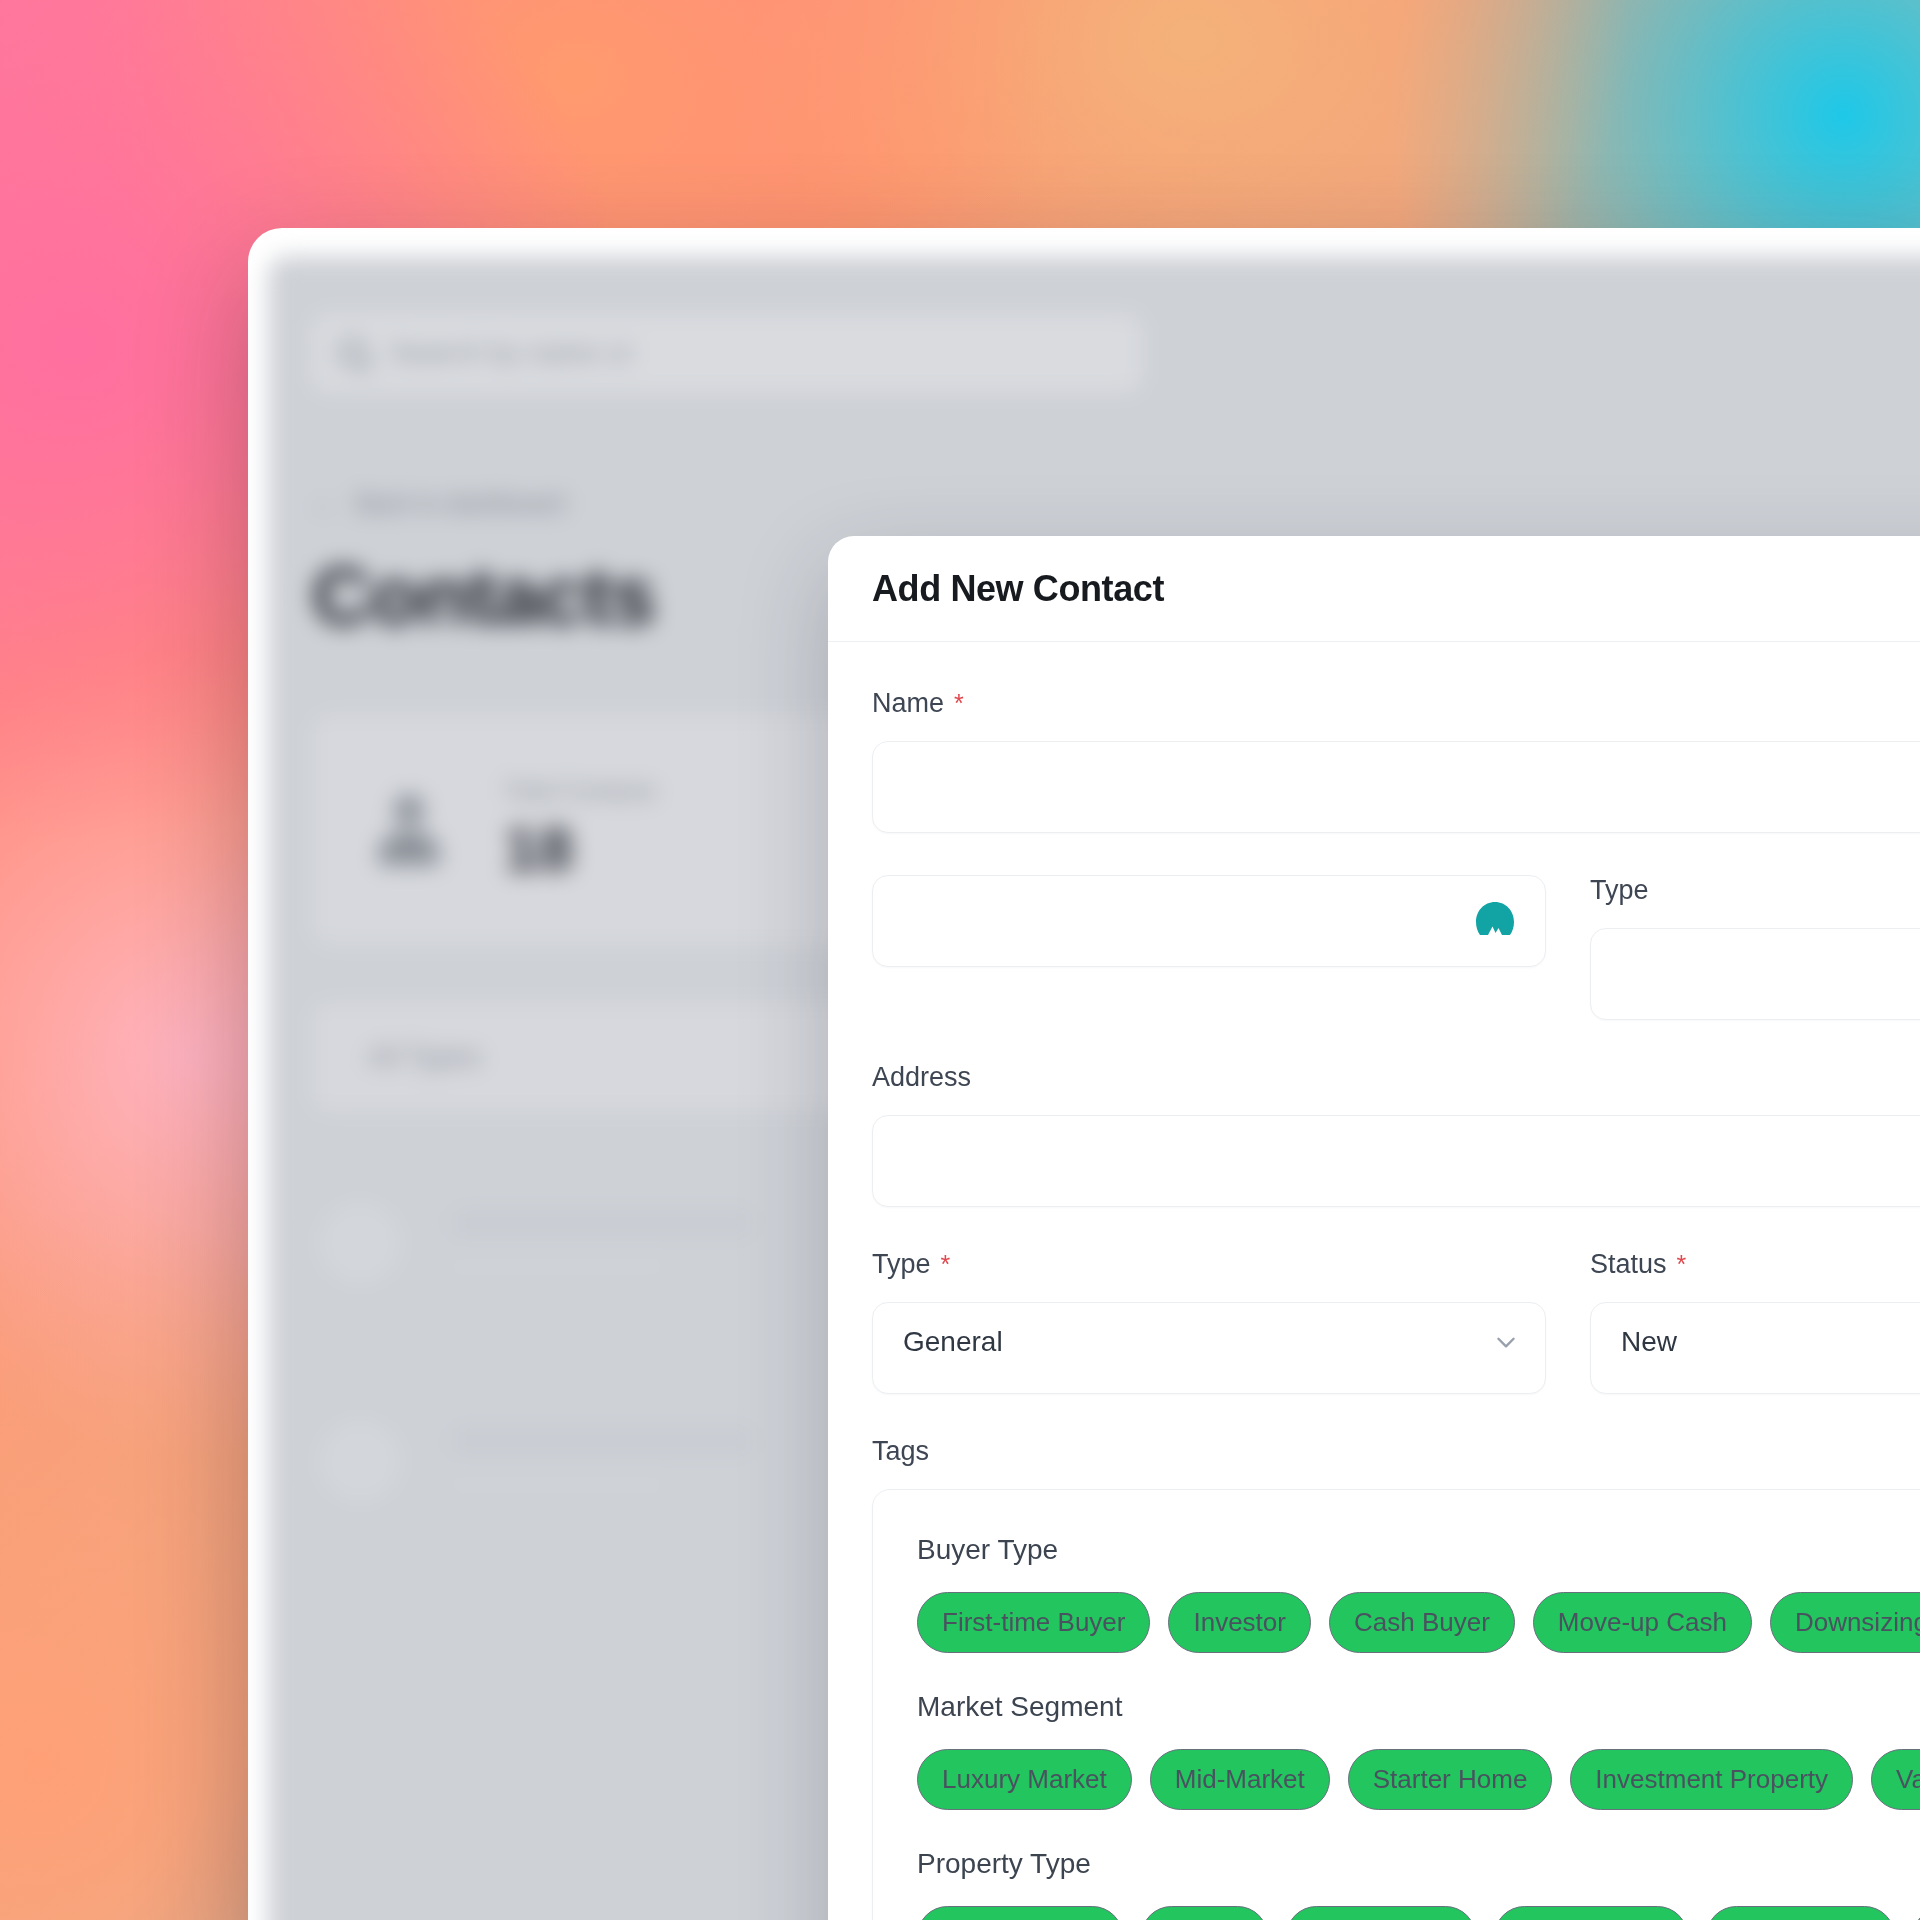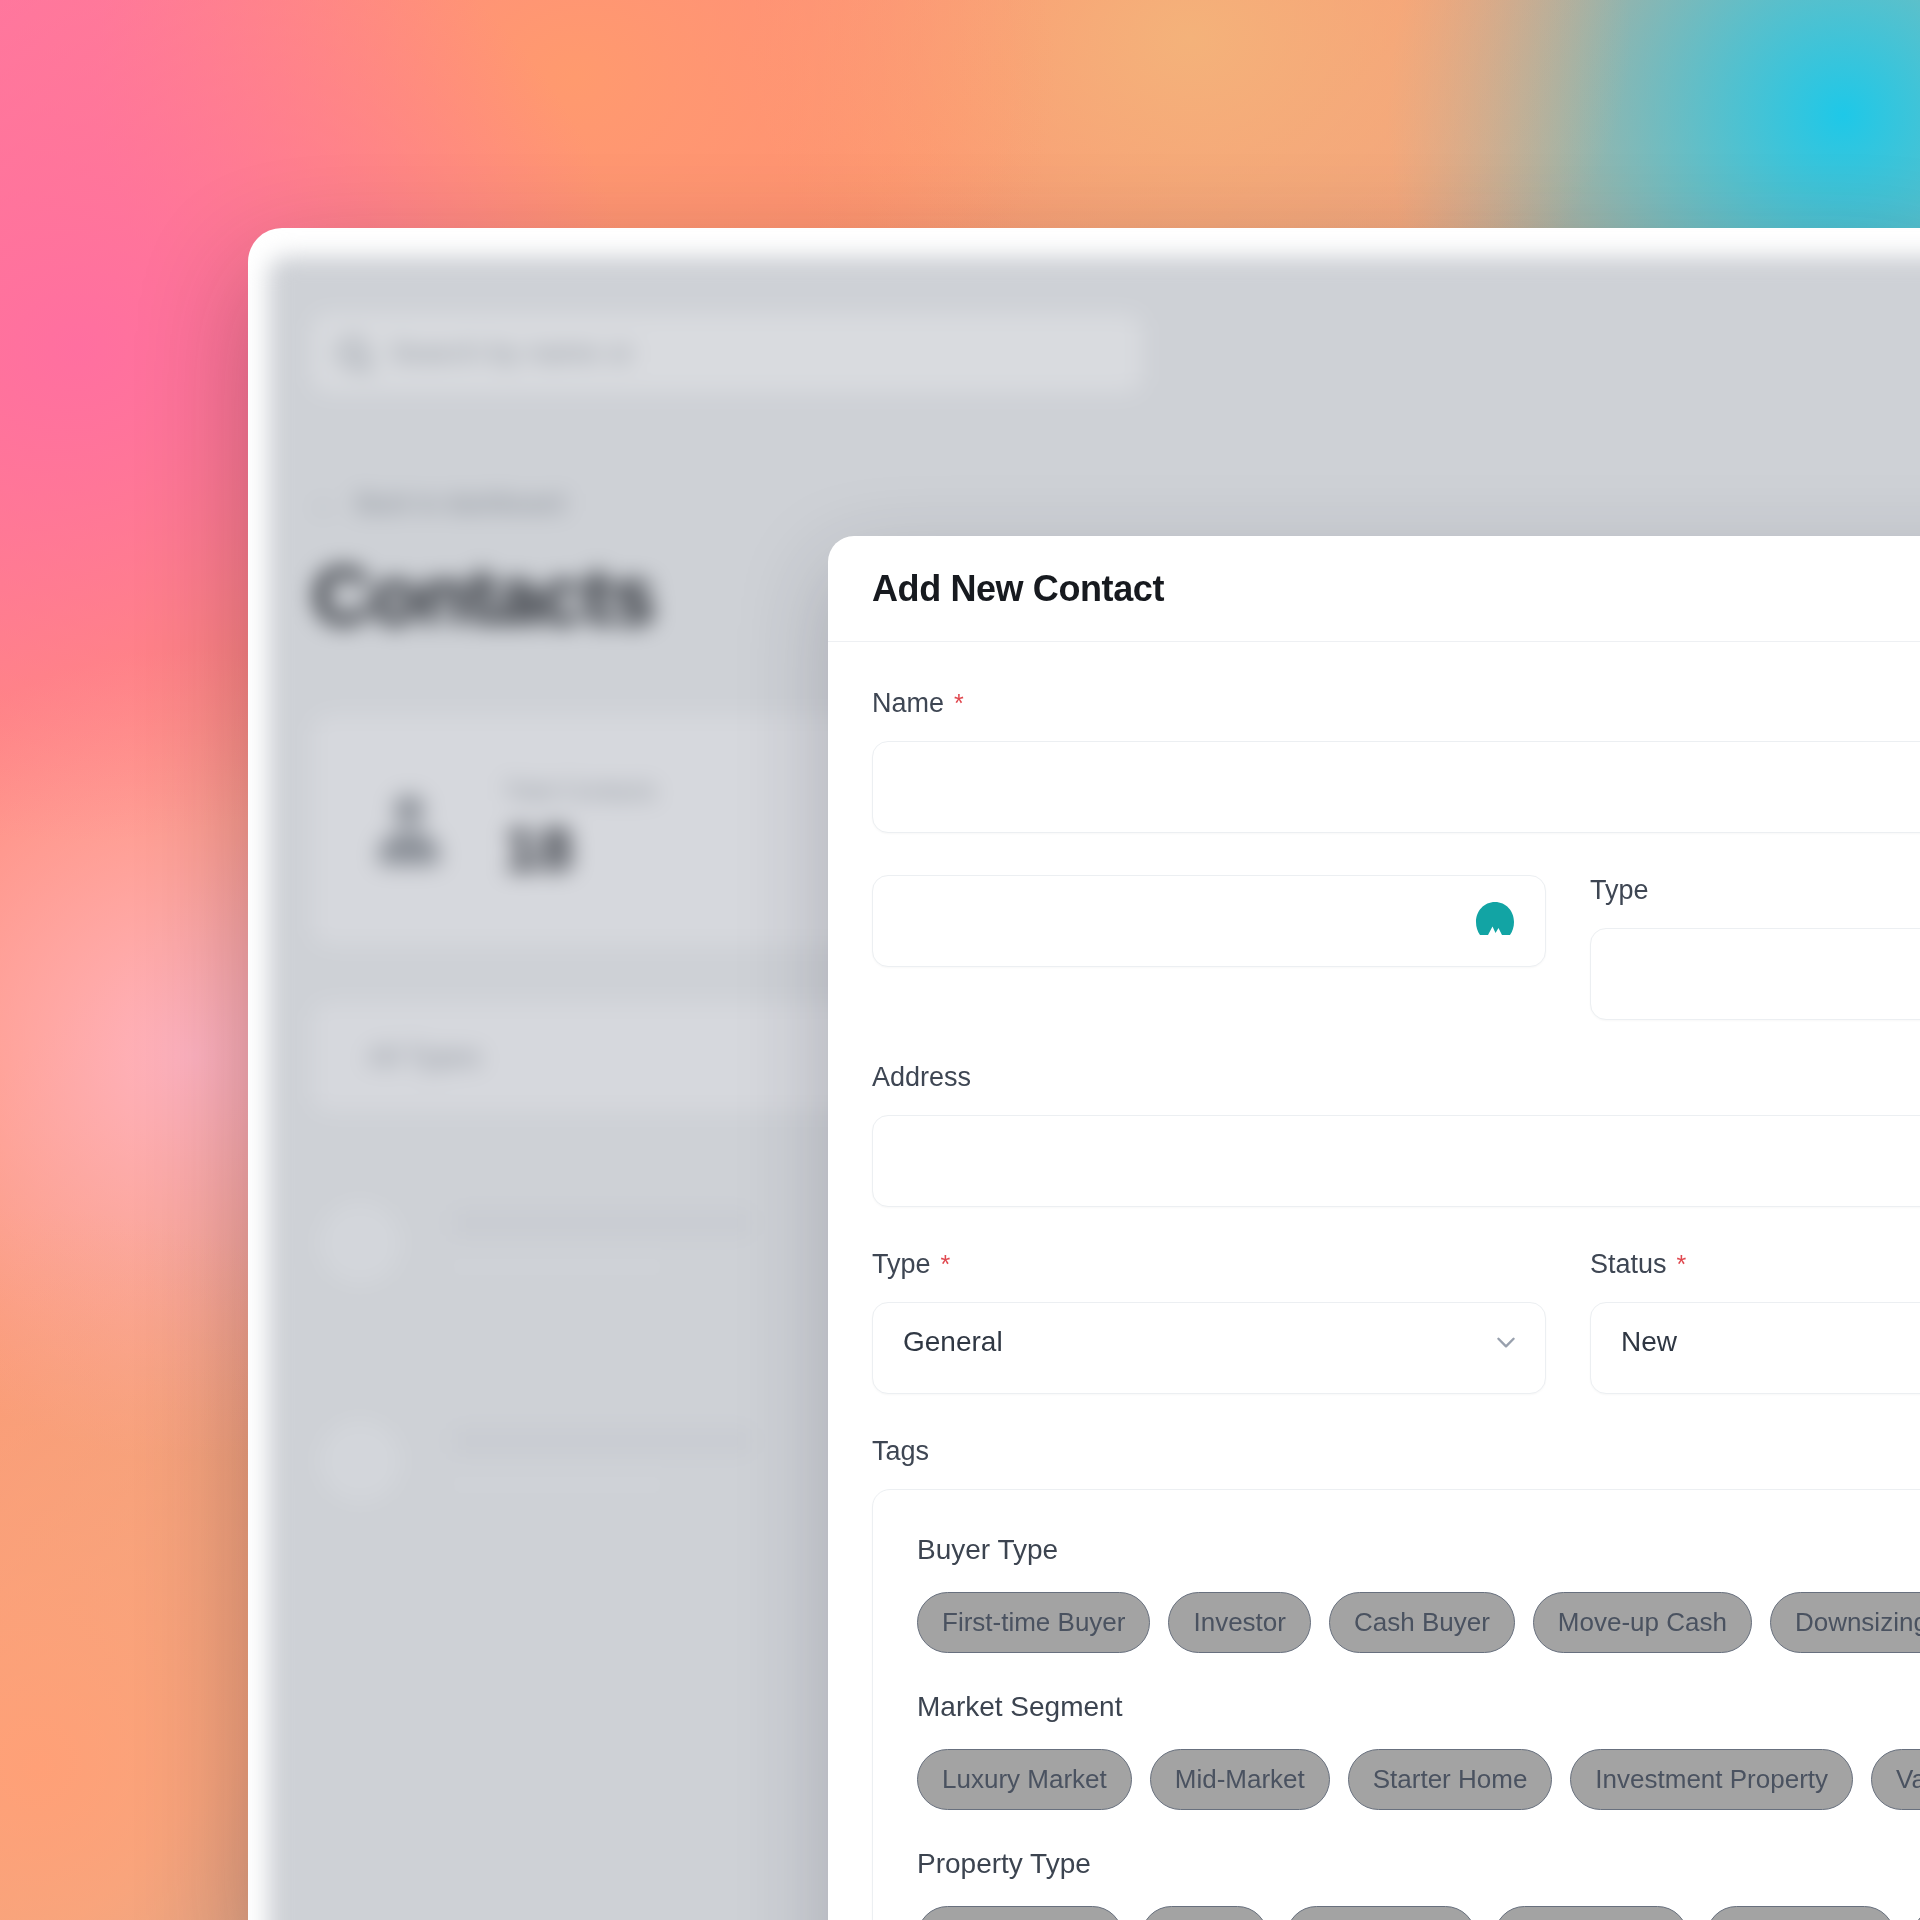--- a/index.html
+++ b/index.html
@@ -248,21 +248,21 @@
     display: flex;
     gap: 18px;
     white-space: nowrap;
   }
   .chip {
     border: 1.5px solid #68707e;
     color: #4a5260;
     font-size: 26px;
     border-radius: 999px;
     padding: 14px 24px;
-    background: #a3a3a3;
+    background: #22c55e;
     flex: none;
   }
 </style>
 </head>
 <body>
 
 <div id="backdrop"></div>
 
 <div id="browser-window">
 

